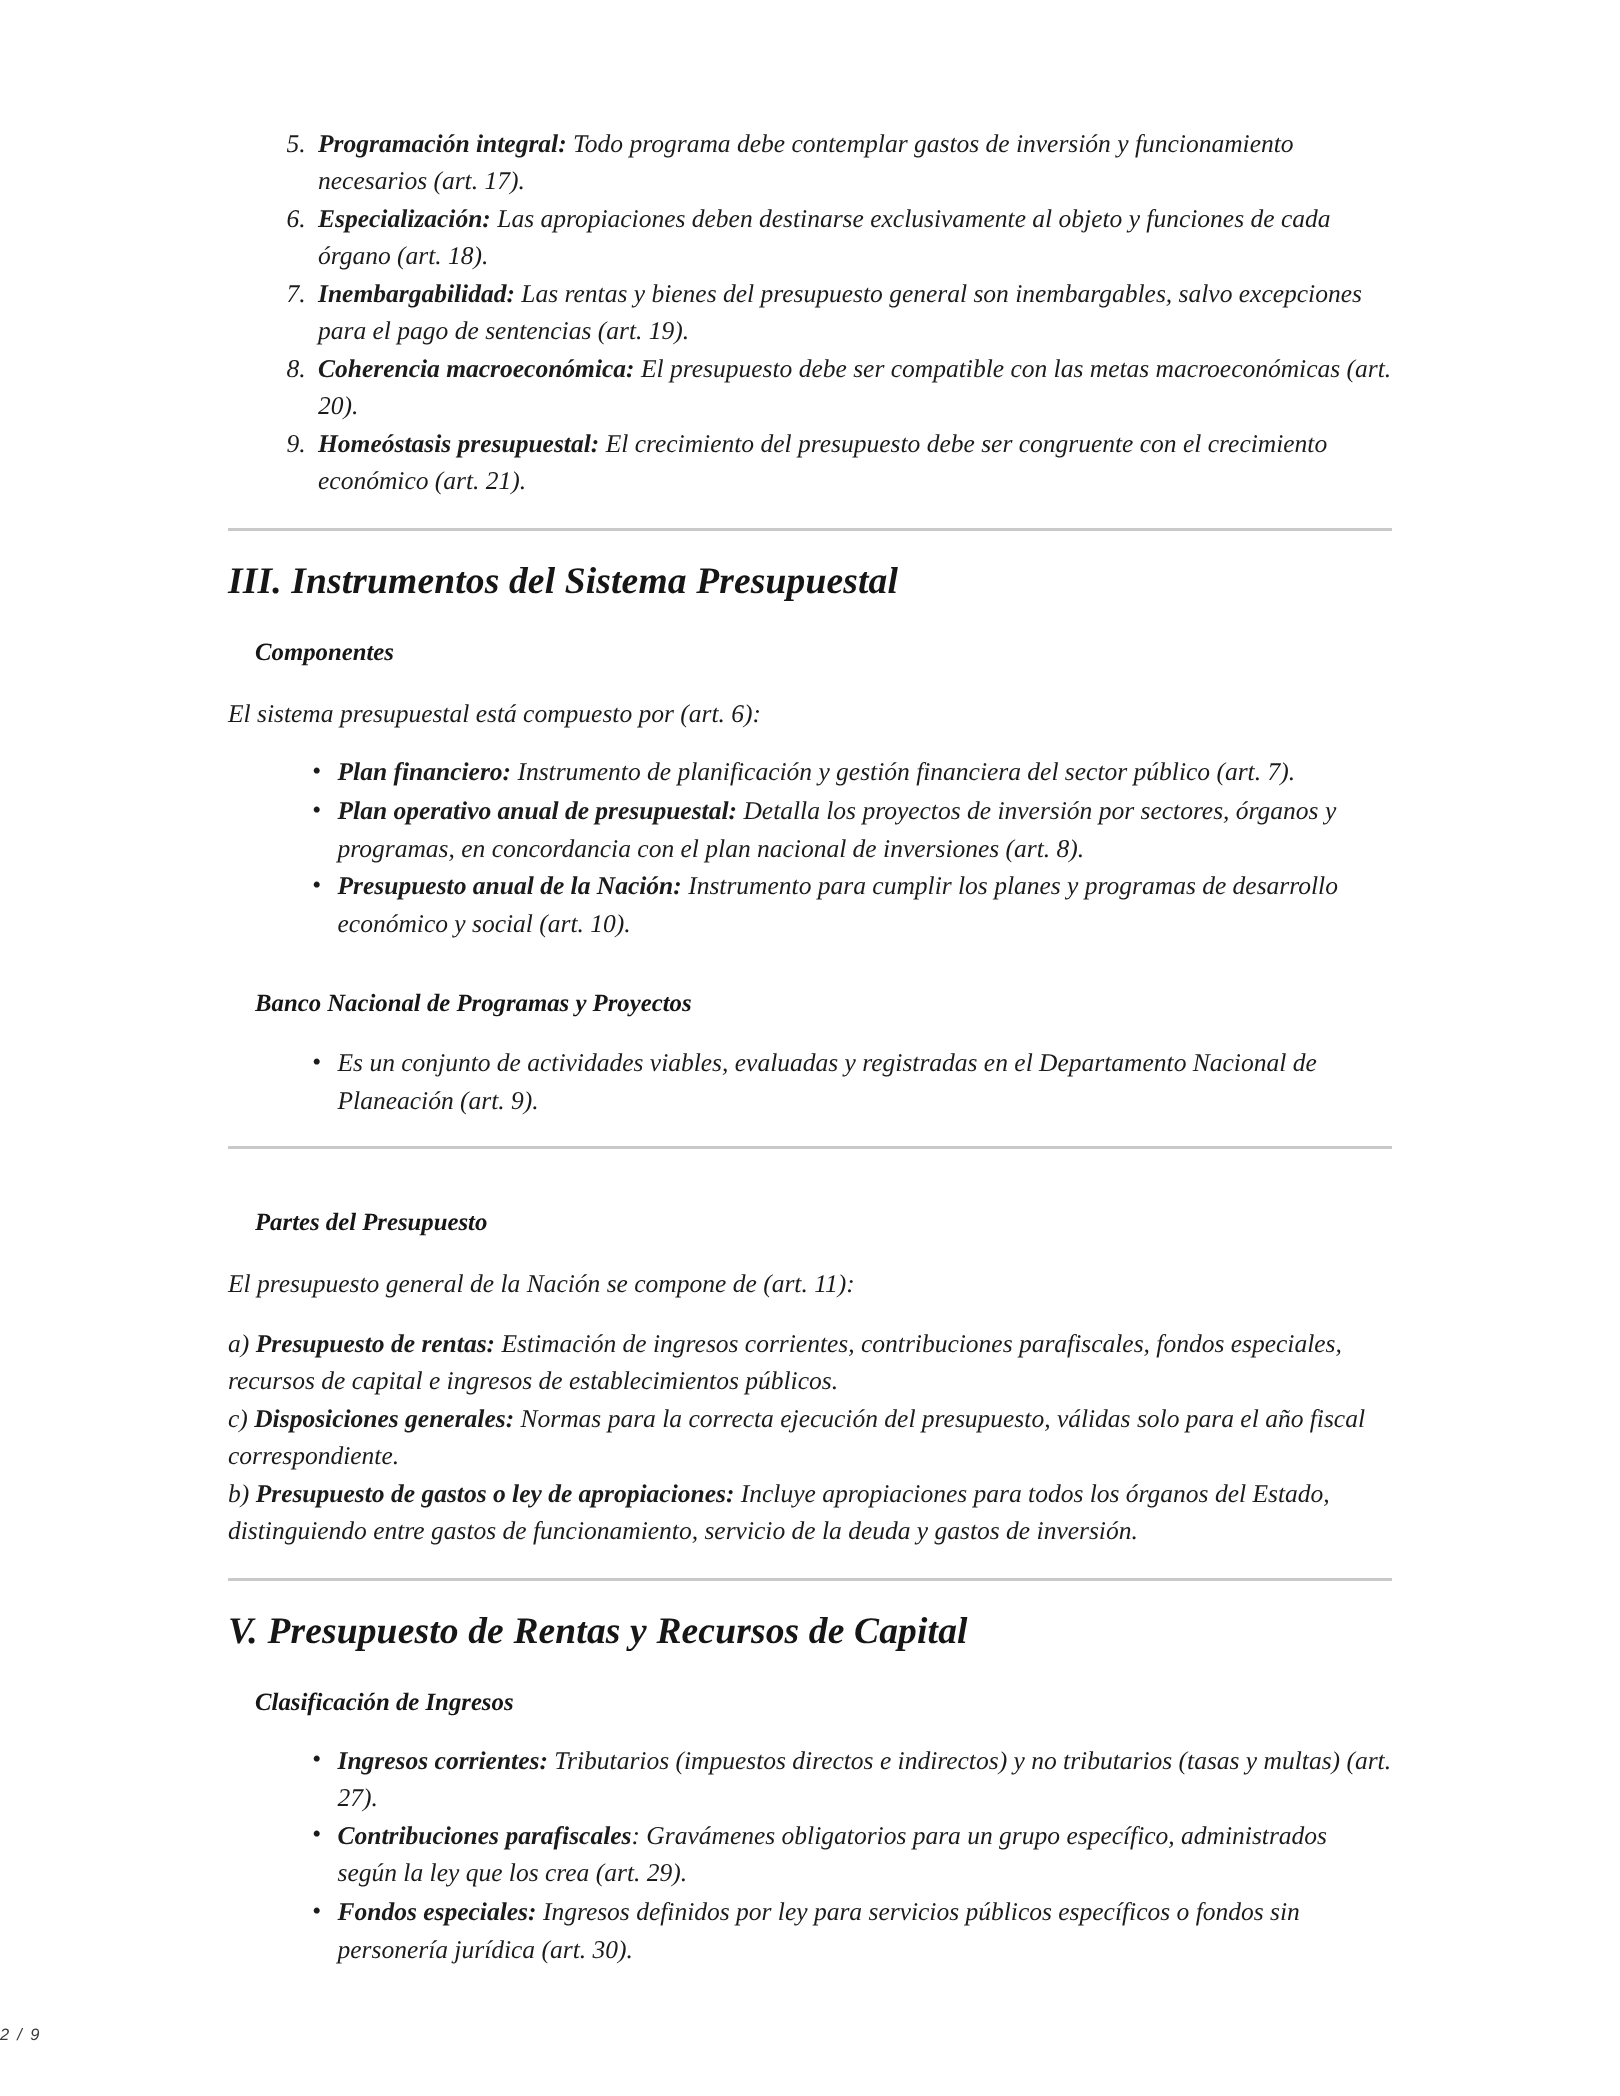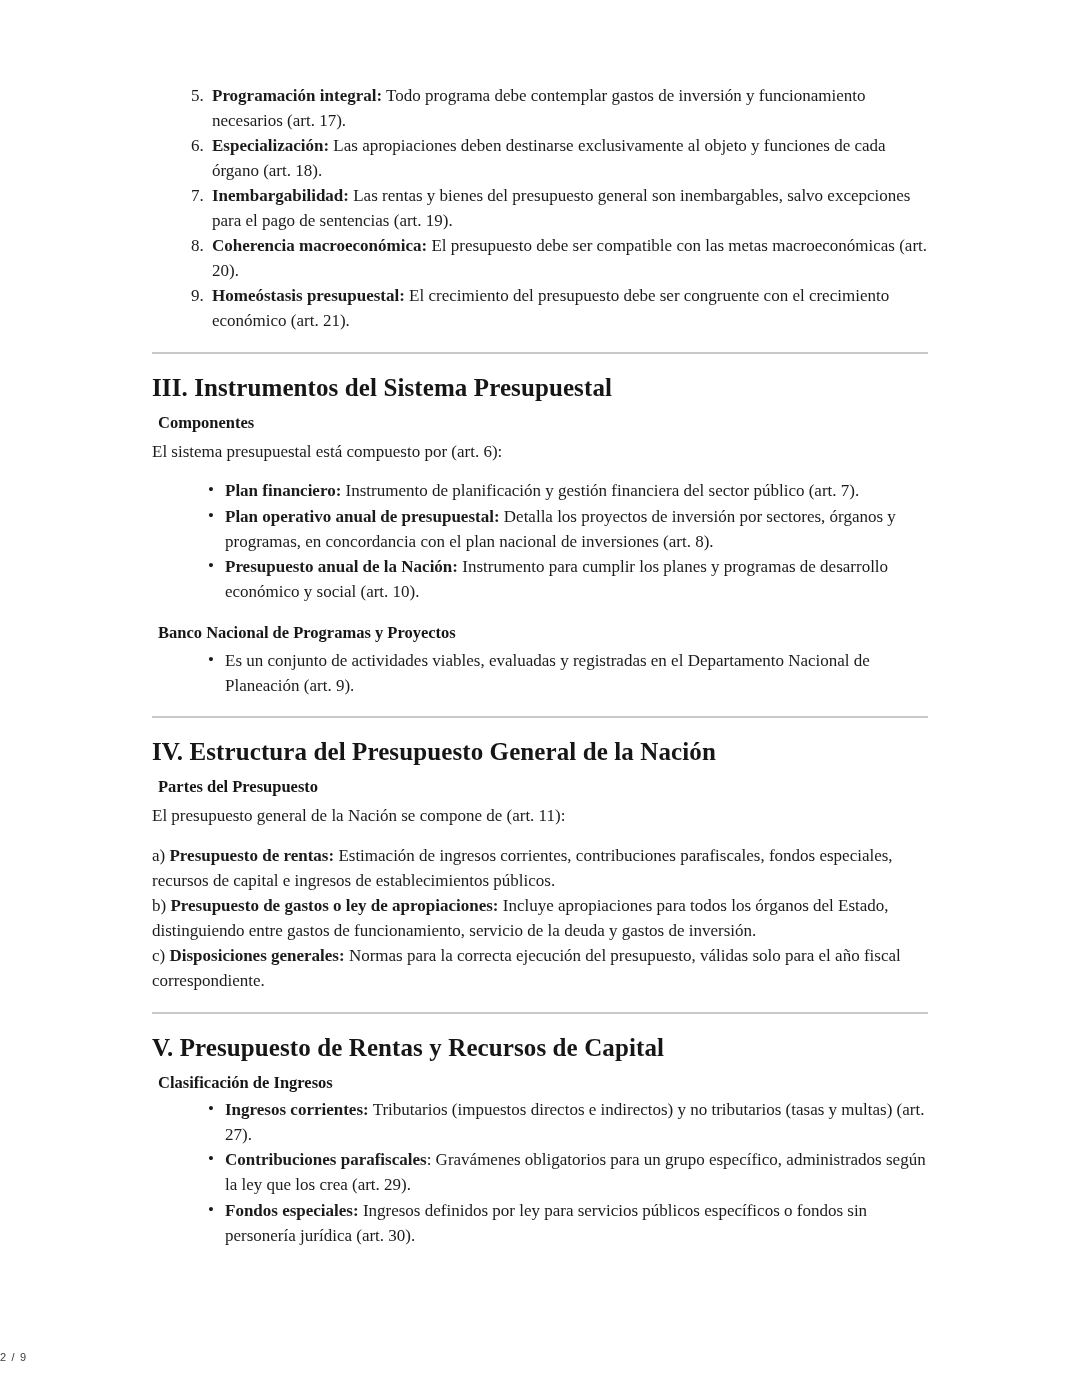--- a/index.html
+++ b/index.html
@@ -16,20 +16,21 @@
     color: #1b1b1b;
     -webkit-font-smoothing: antialiased;
   }
   .page {
     position: absolute;
     left: 0; top: 0;
     width: 1080px;
     height: 1397px;
     box-sizing: border-box;
     padding: 0;
+    font-style: italic;
   }
   .content {
     position: absolute;
     left: 152px;
     top: 84px;
     width: 776px;
   }
 
   
   .rule {
@@ -47,21 +48,21 @@
     font-weight: bold;
     line-height: 1.28;
     margin: 0;
     letter-spacing: 0.1px;
     color: #161616;
   }
   h3.sub-title {
     font-size: 16.5px;
     font-weight: bold;
     line-height: 1.3;
-    margin: 0;
+    margin: 12px;
     padding-left: 6px;
     color: #161616;
   }
 
   
   p.body {
     font-size: 17px;
     line-height: 1.48;
     margin: 0;
     color: #1b1b1b;
@@ -180,30 +181,29 @@
         <span>Es un conjunto de actividades viables, evaluadas y registradas en el Departamento Nacional de Planeación (art. 9).</span>
       </li>
     </ul>
 
     <div class="gap-18"></div>
     <div class="rule-wrap">
         <hr class="rule">
       </div>
     <div class="gap-18"></div>
 
-    <h2 class="sec-title">IV. Estructura del Presupuesto General de la Nación</h2>
     <div class="gap-8"></div>
     <h3 class="sub-title">Partes del Presupuesto</h3>
     <div class="gap-6"></div>
     <p class="body">El presupuesto general de la Nación se compone de (art. 11):</p>
     <div class="gap-14"></div>
 
     <p class="body lettered"><span>a) </span><span class="b">Presupuesto de rentas:</span><span> Estimación de ingresos corrientes, contribuciones parafiscales, fondos especiales, recursos de capital e ingresos de establecimientos públicos.</span></p>
+    <p class="body lettered"><span>c) </span><span class="b">Disposiciones generales:</span><span> Normas para la correcta ejecución del presupuesto, válidas solo para el año fiscal correspondiente.</span></p>
     <p class="body lettered"><span>b) </span><span class="b">Presupuesto de gastos o ley de apropiaciones:</span><span> Incluye apropiaciones para todos los órganos del Estado, distinguiendo entre gastos de funcionamiento, servicio de la deuda y gastos de inversión.</span></p>
-    <p class="body lettered"><span>c) </span><span class="b">Disposiciones generales:</span><span> Normas para la correcta ejecución del presupuesto, válidas solo para el año fiscal correspondiente.</span></p>
 
     <div class="gap-18"></div>
     <div class="rule-wrap">
         <hr class="rule">
       </div>
     <div class="gap-18"></div>
 
     <h2 class="sec-title">V. Presupuesto de Rentas y Recursos de Capital</h2>
     <div class="gap-8"></div>
     <h3 class="sub-title">Clasificación de Ingresos</h3>

